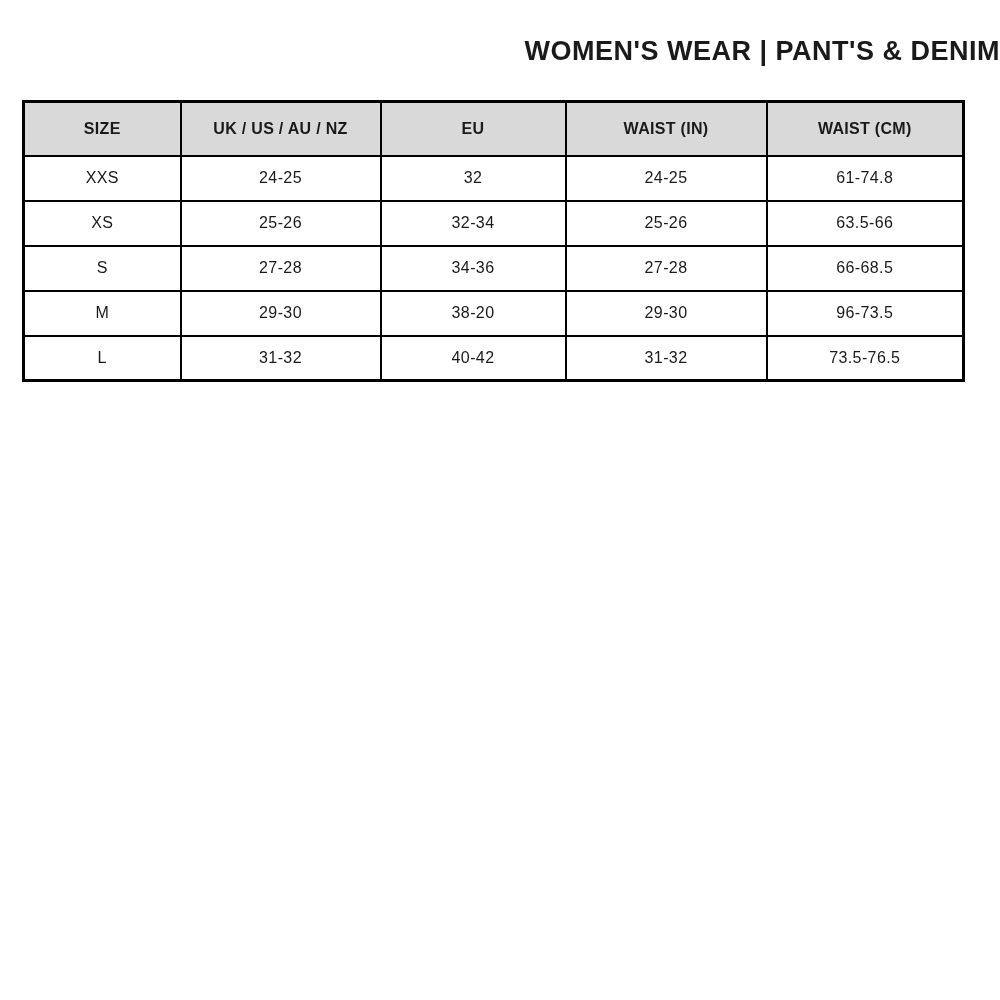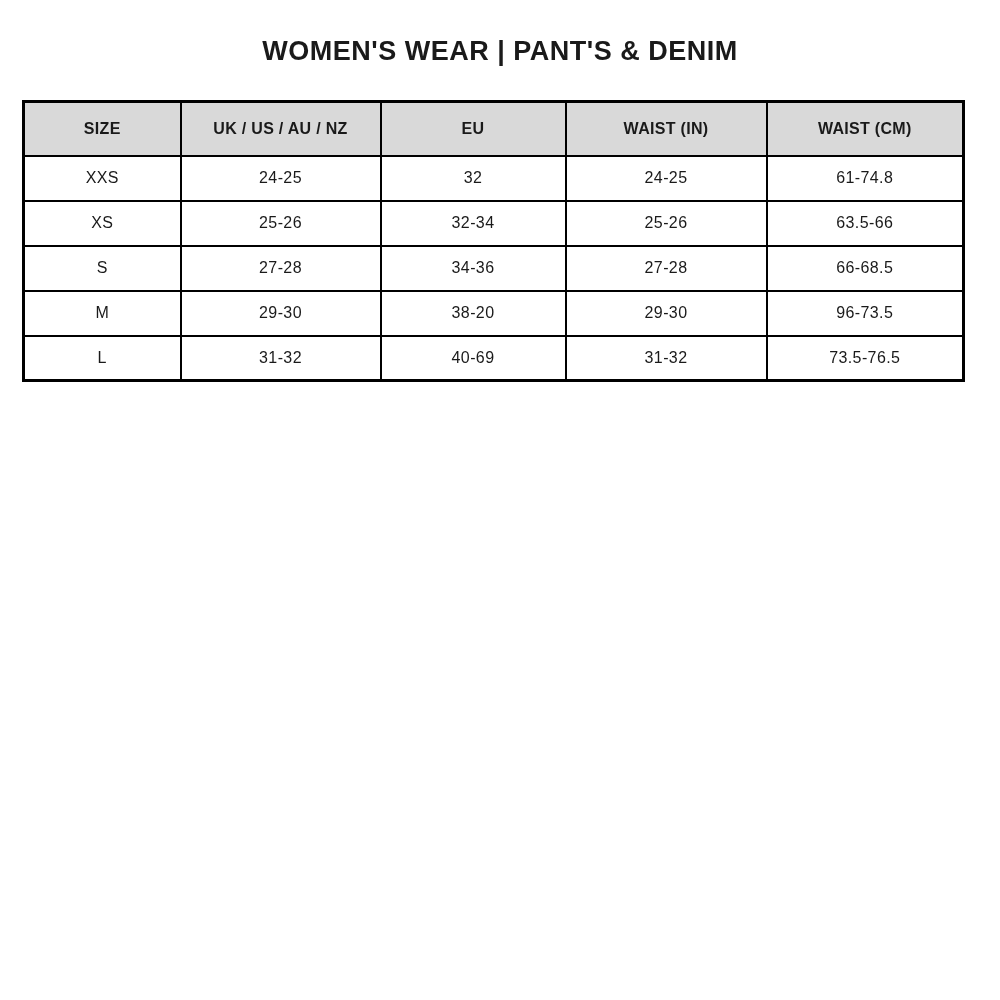--- a/index.html
+++ b/index.html
@@ -15,21 +15,21 @@
     width: 1000px;
     height: 1000px;
     background: #ffffff;
     overflow: hidden;
   }
   .page-title {
     position: absolute;
     top: 36px;
     left: 0;
     width: 1000px;
-    text-align: center;
+    text-align: right;
     font-size: 27px;
     font-weight: 700;
     letter-spacing: 0.5px;
     color: #1a1a1a;
     white-space: nowrap;
   }
   .size-table {
     position: absolute;
     top: 100px;
     left: 22px;
@@ -112,20 +112,20 @@
       <tr>
         <td>M</td>
         <td>29-30</td>
         <td>38-20</td>
         <td>29-30</td>
         <td>96-73.5</td>
       </tr>
       <tr>
         <td>L</td>
         <td>31-32</td>
-        <td>40-69</td>
+        <td>40-42</td>
         <td>31-32</td>
         <td>73.5-76.5</td>
       </tr>
     </tbody>
   </table>
 
 </div>
 
 </body></html>

